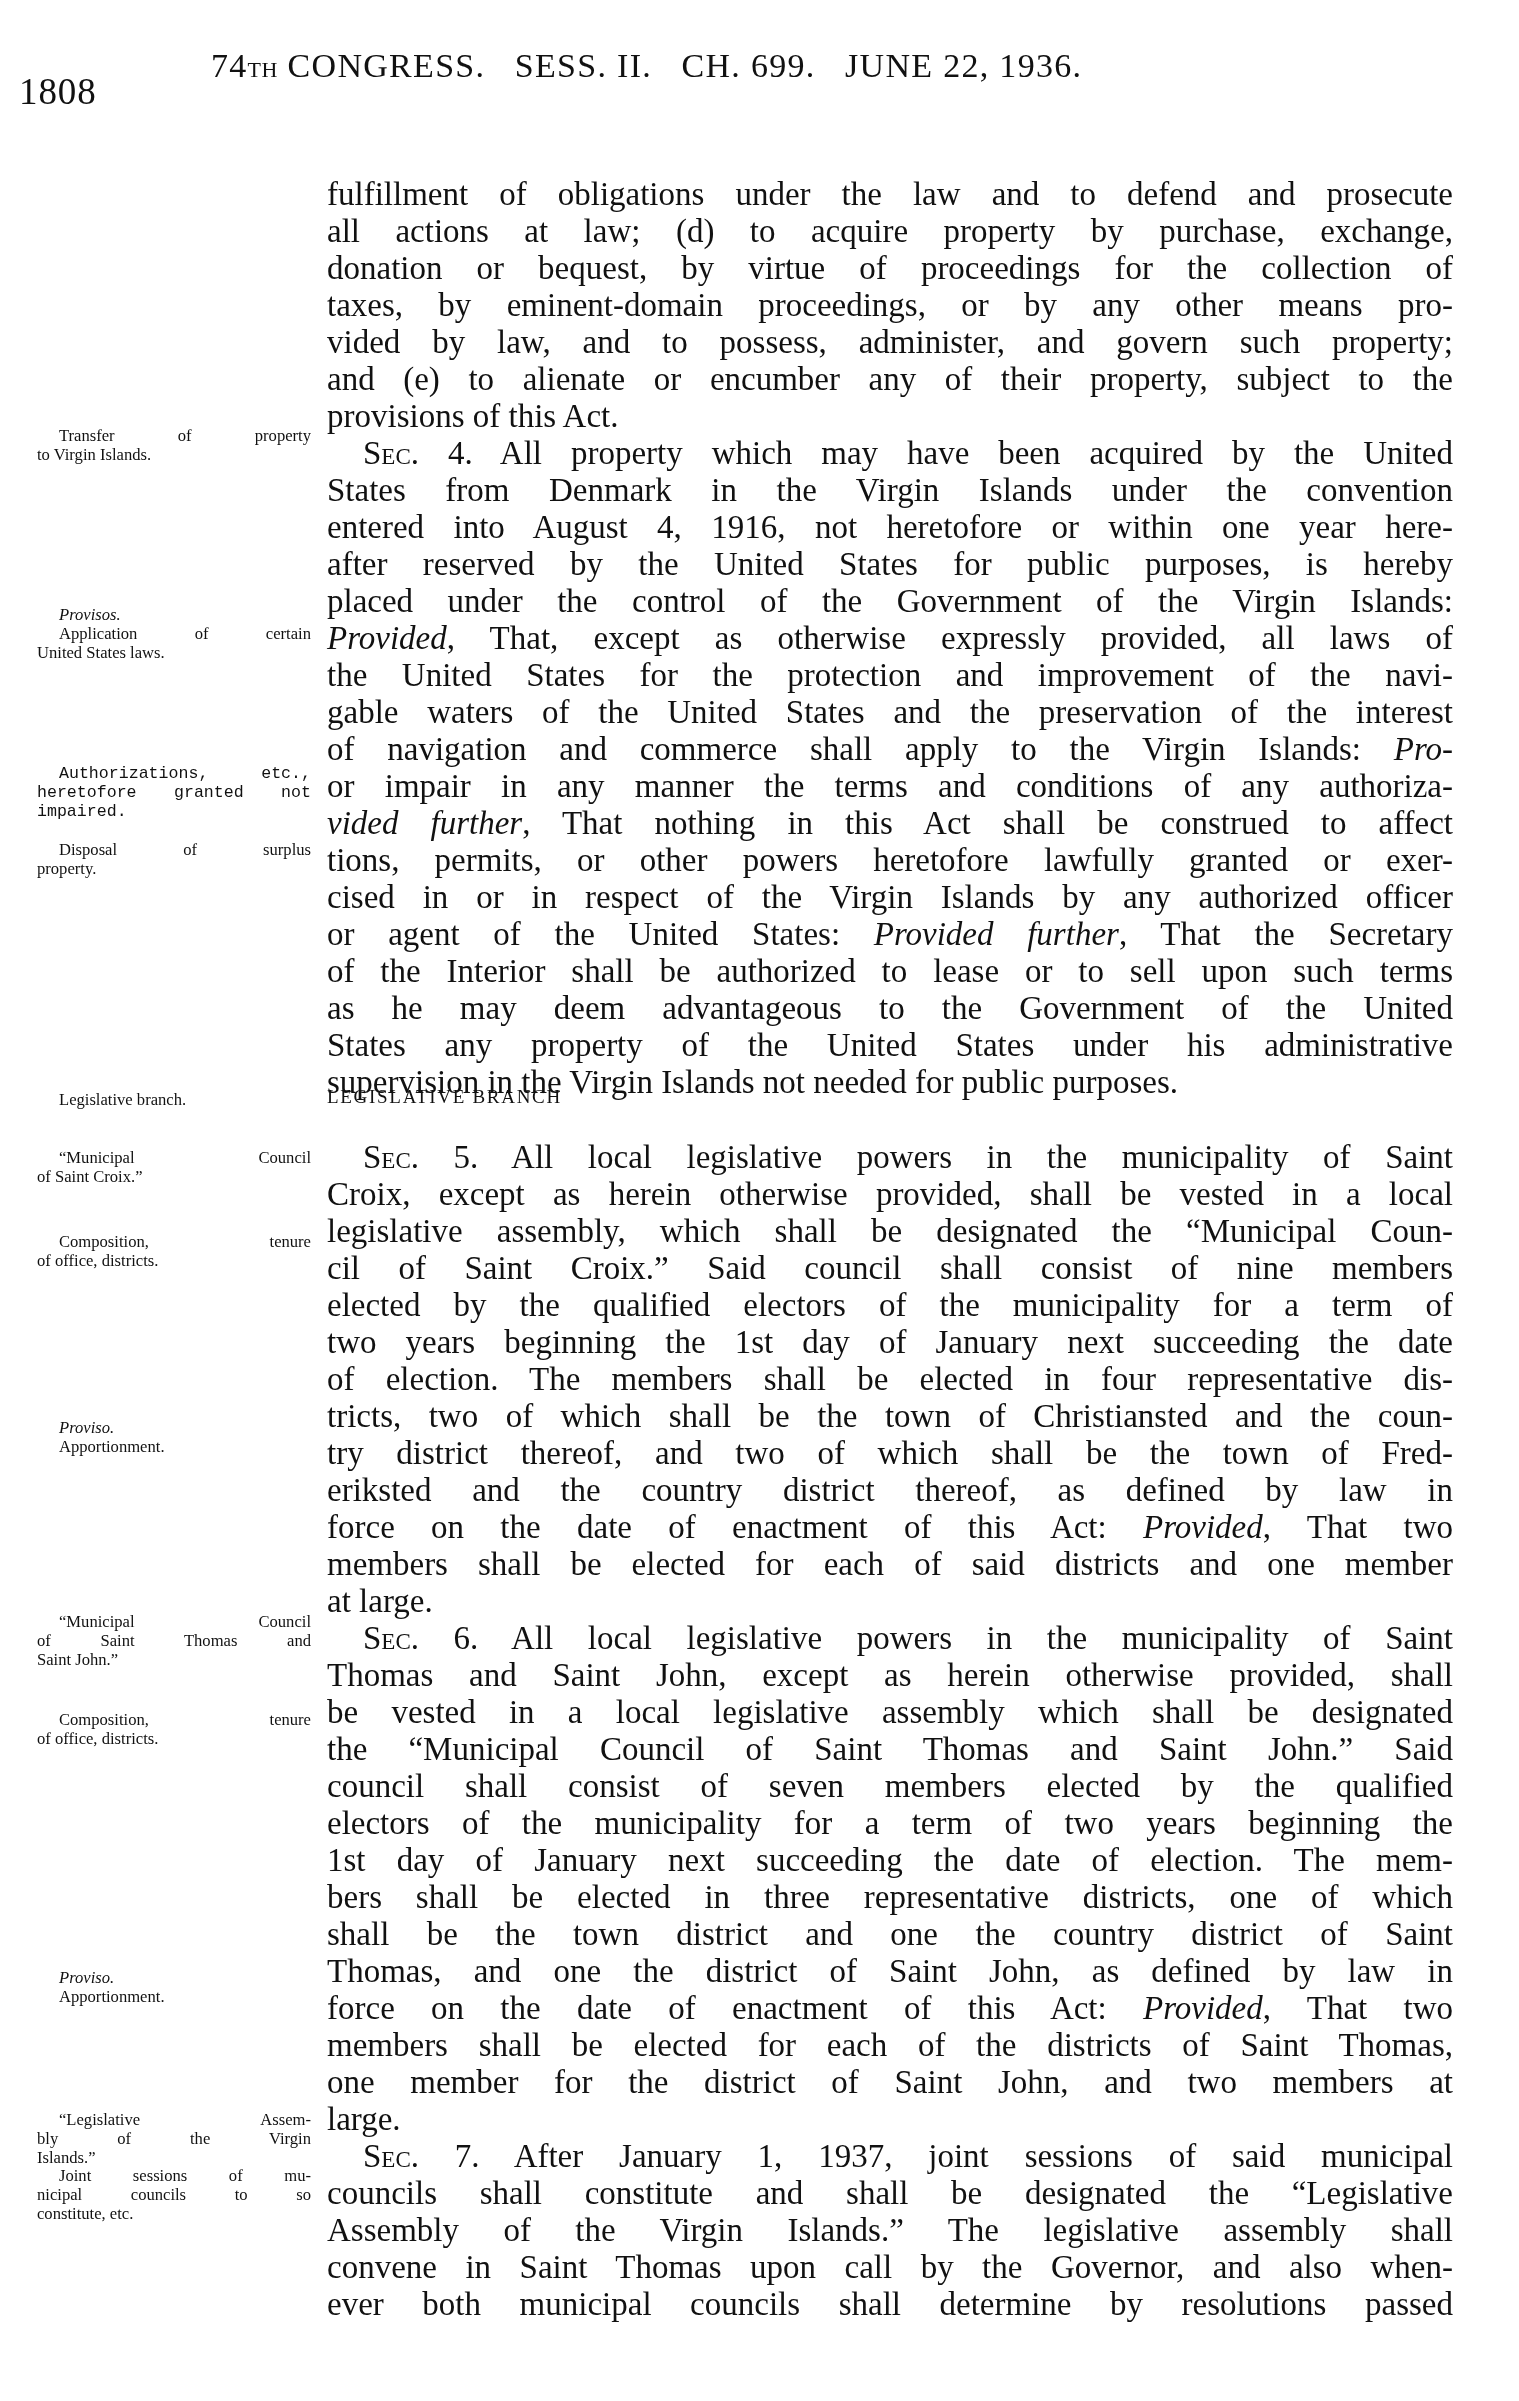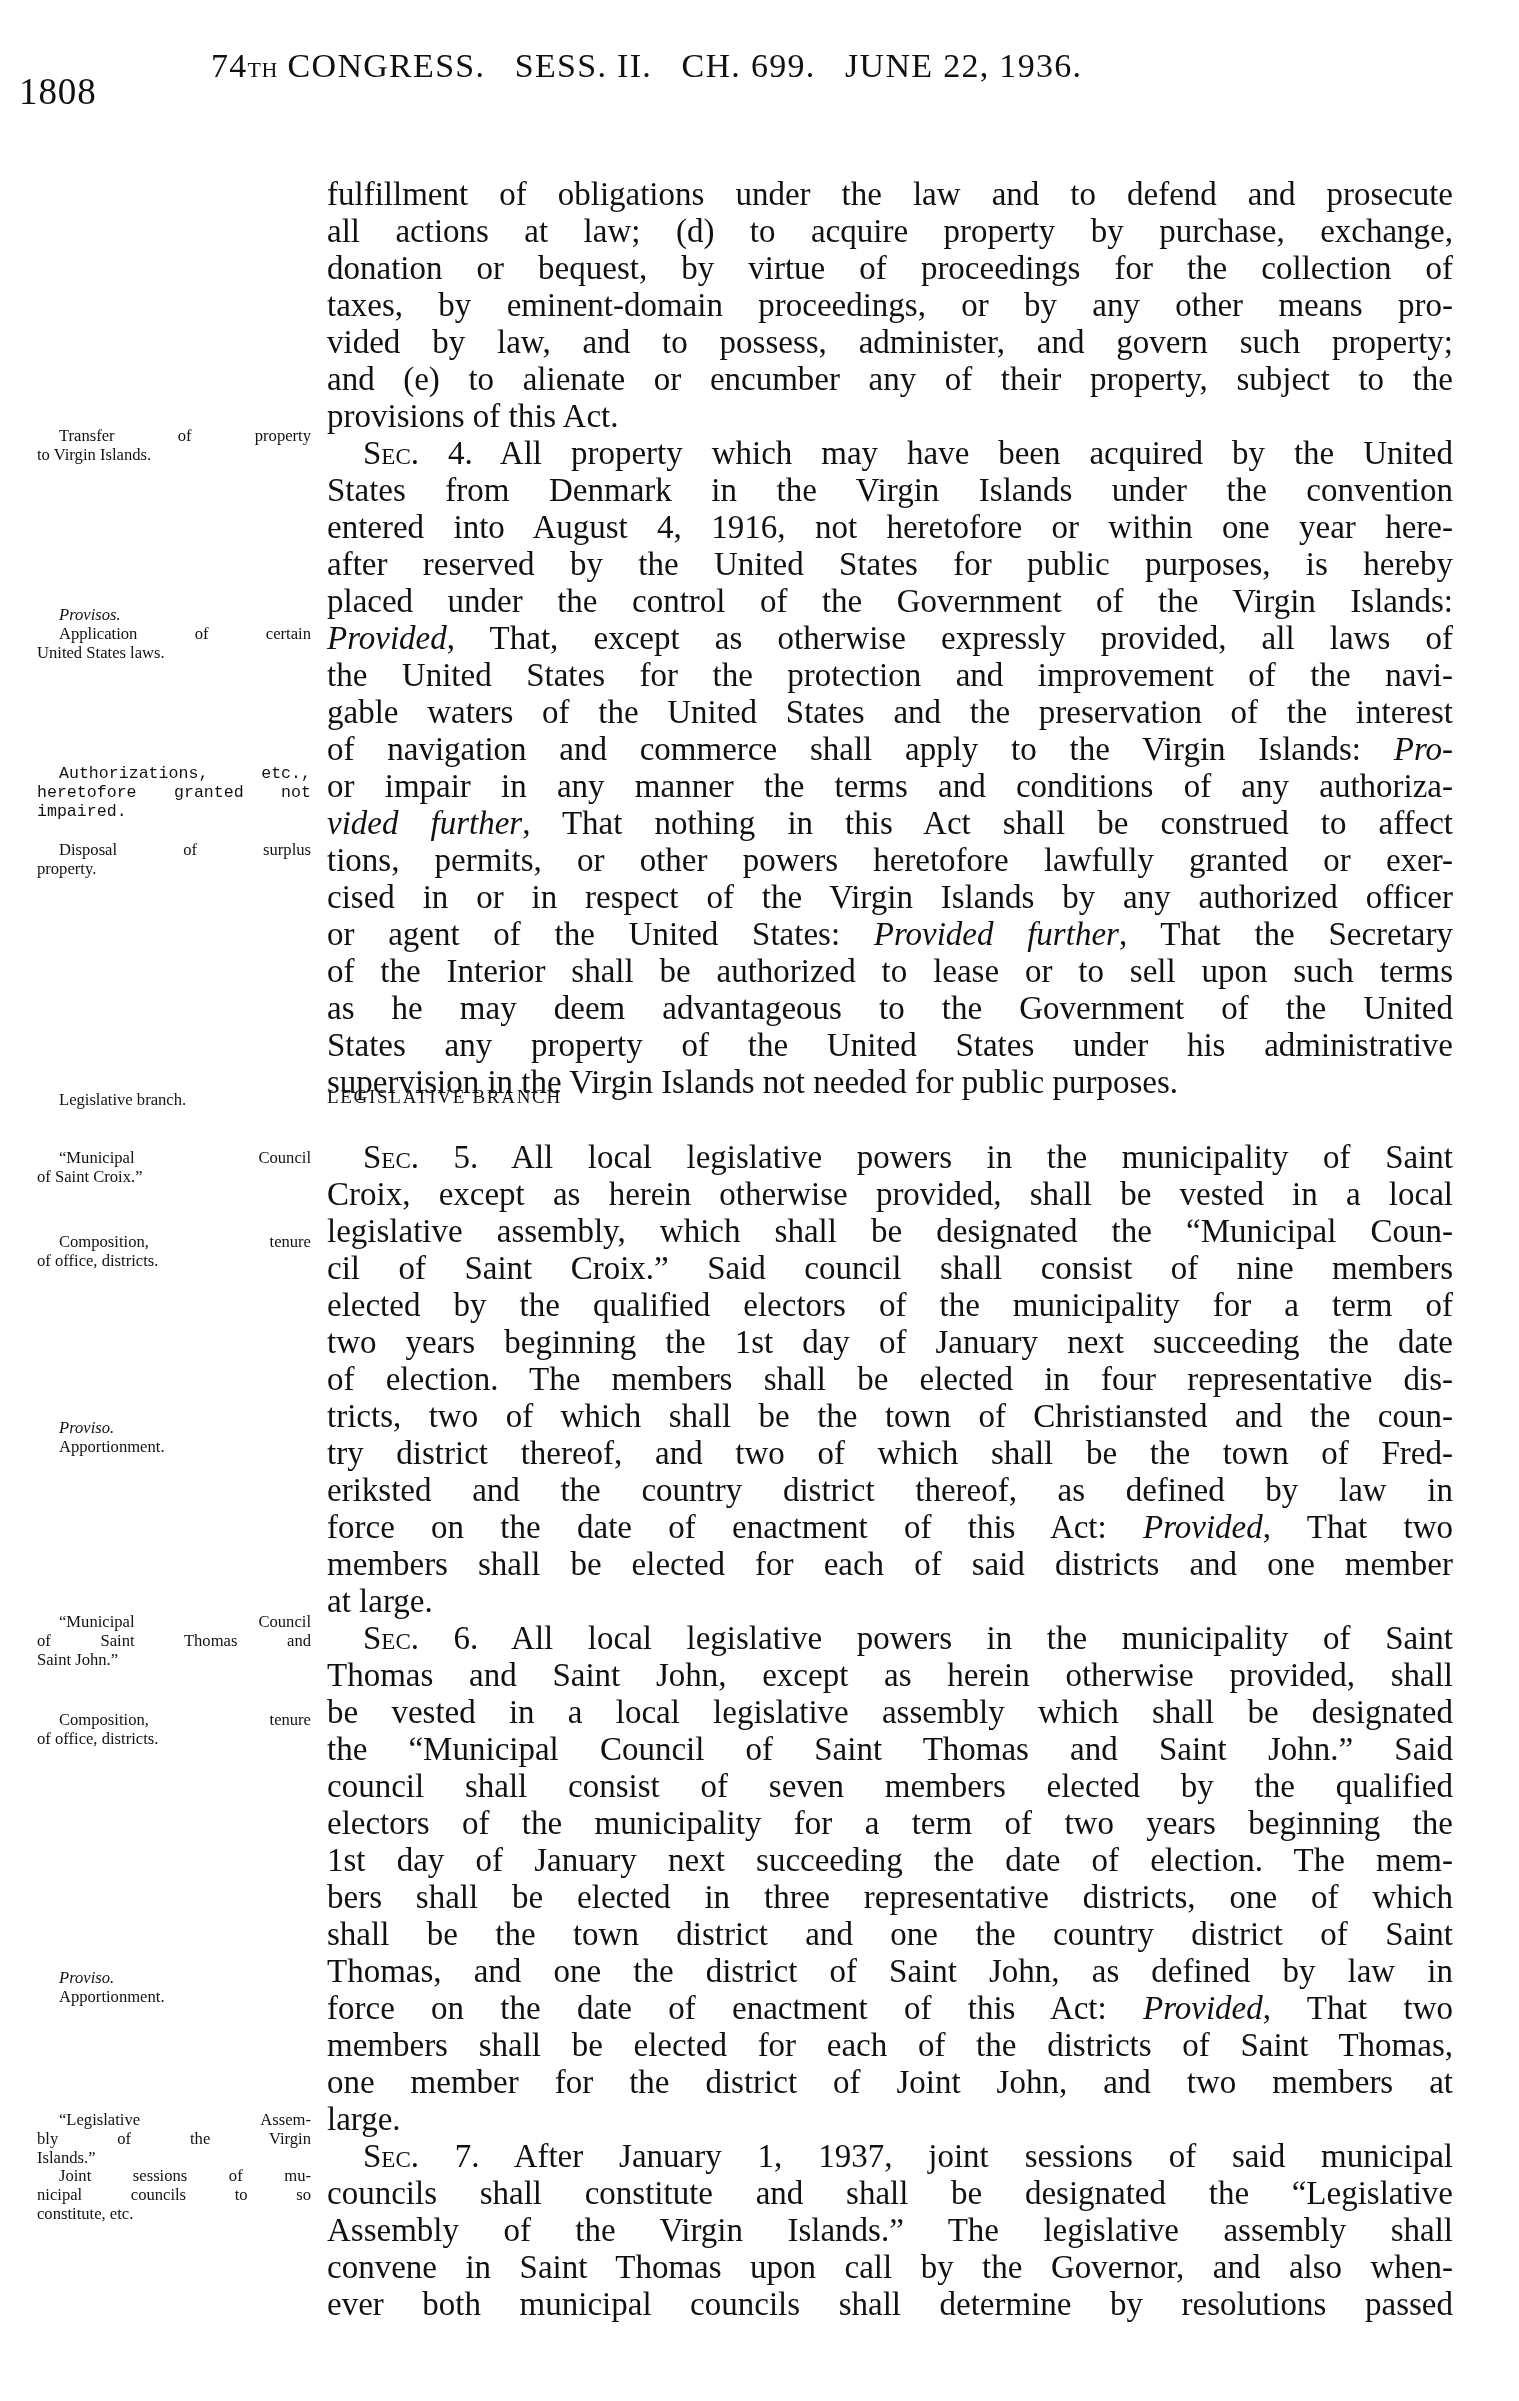--- a/index.html
+++ b/index.html
@@ -102,21 +102,21 @@
   <span class="line">be vested in a local legislative assembly which shall be designated</span>
   <span class="line">the “Municipal Council of Saint Thomas and Saint John.”  Said</span>
   <span class="line">council shall consist of seven members elected by the qualified</span>
   <span class="line">electors of the municipality for a term of two years beginning the</span>
   <span class="line">1st day of January next succeeding the date of election.  The mem-</span>
   <span class="line">bers shall be elected in three representative districts, one of which</span>
   <span class="line">shall be the town district and one the country district of Saint</span>
   <span class="line">Thomas, and one the district of Saint John, as defined by law in</span>
   <span class="line"><span>force on the date of enactment of this Act: </span><i>Provided</i><span>, That two</span></span>
   <span class="line">members shall be elected for each of the districts of Saint Thomas,</span>
-  <span class="line">one member for the district of Joint John, and two members at</span>
+  <span class="line">one member for the district of Saint John, and two members at</span>
   <span class="line last">large.</span>
 
   <span class="line indent"><span class="sec-label">Sec. 7.</span> <span>After January 1, 1937, joint sessions of said municipal</span></span>
   <span class="line">councils shall constitute and shall be designated the “Legislative</span>
   <span class="line">Assembly of the Virgin Islands.”  The legislative assembly shall</span>
   <span class="line">convene in Saint Thomas upon call by the Governor, and also when-</span>
   <span class="line">ever both municipal councils shall determine by resolutions passed</span>
 </div>
 
 <div class="margin-note" style="top:426px;">

